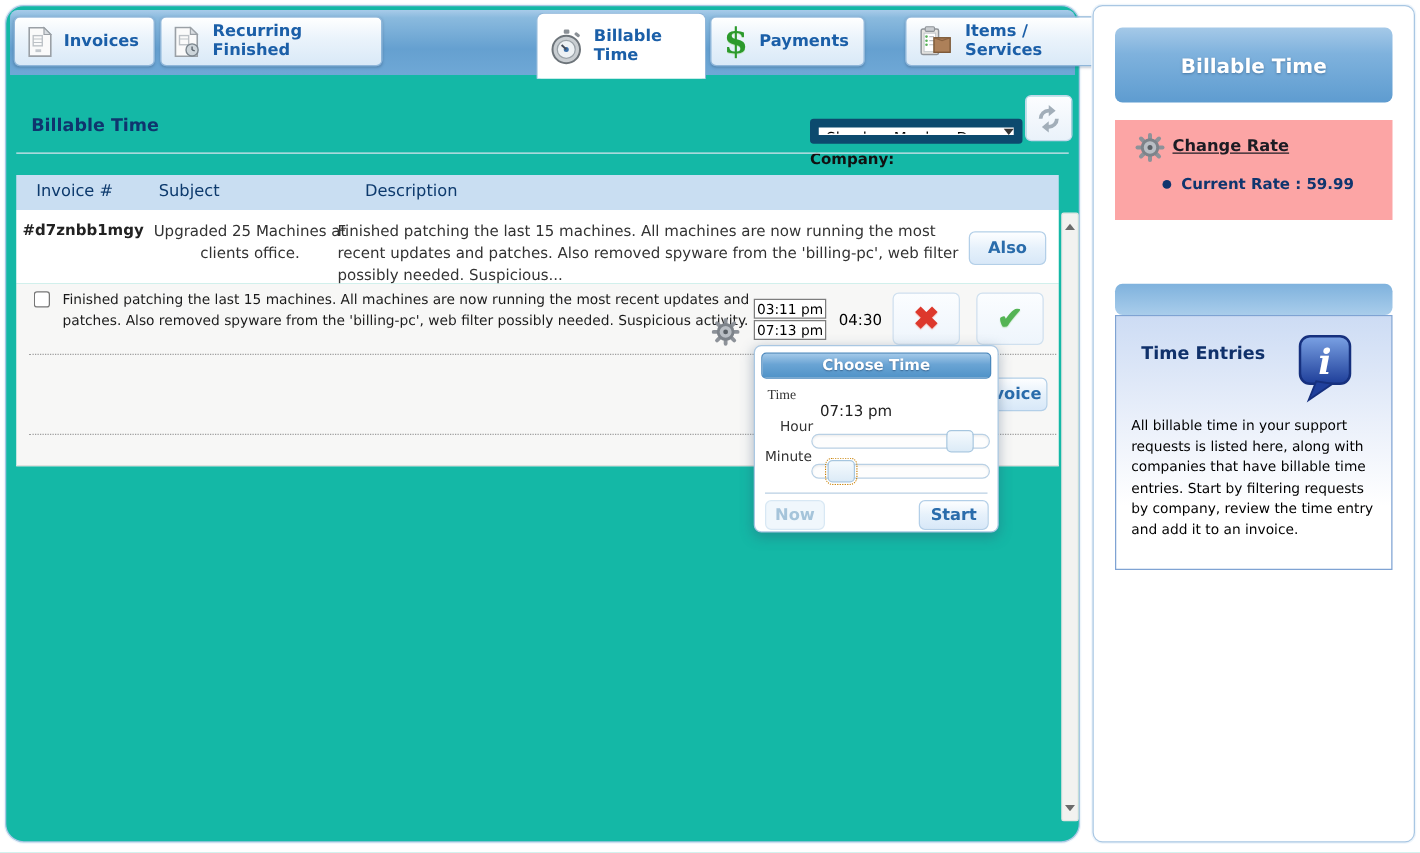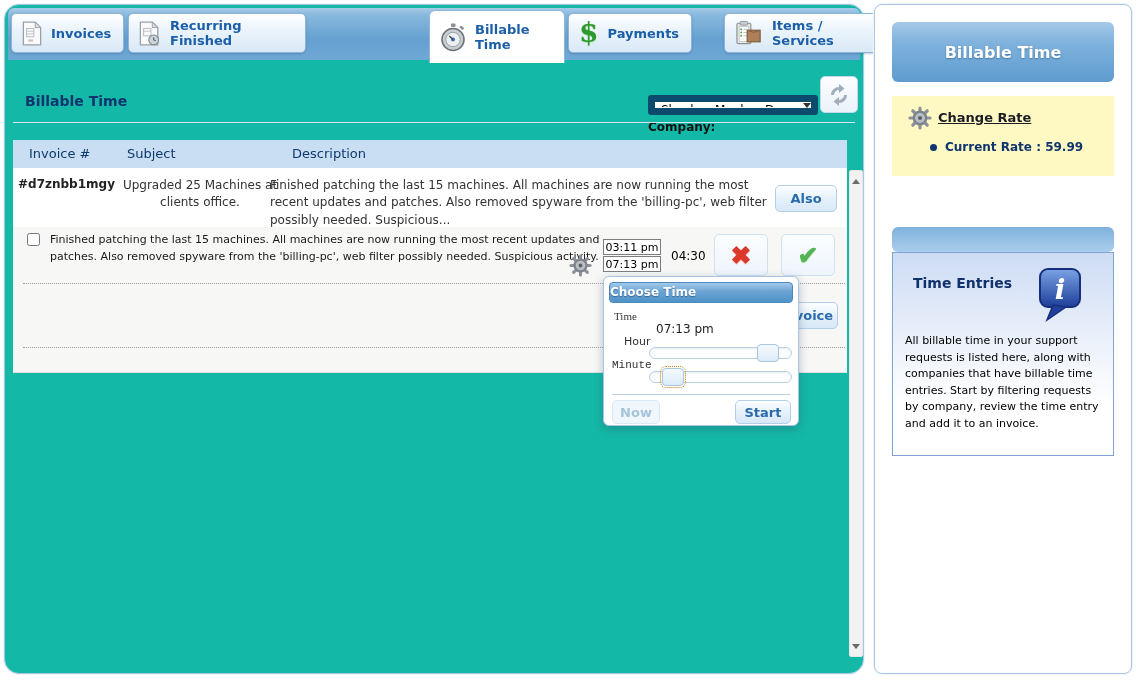--- a/index.html
+++ b/index.html
@@ -78,27 +78,27 @@
   .x-glyph { color:#dd382c; font-size:25px; font-weight:bold; text-shadow:0 1px 1px #f0b1ab; line-height:1; }
   .check-glyph { color:#54b454; font-size:25px; font-weight:bold; text-shadow:0 1px 1px #bfe4bf; line-height:1; }
   .add-invoice-btn { position:absolute; left:709px; top:75px; width:116px; height:27px; z-index:1; }
 
   
   .time-popup { position:absolute; left:598px; top:271px; width:196px; height:150px; z-index:10;
     background:#fff; border:1px solid #a9c7e2; border-radius:6px; box-shadow:0 3px 10px rgba(50,75,105,.35); }
   .time-popup-header { position:absolute; left:5px; right:5px; top:5px; height:21px;
     border:1px solid #4a88bd; border-radius:4px;
     background:linear-gradient(180deg,#a3c9e9 0%,#6aa4d4 45%,#5093c8 100%);
-    color:#fff; font-weight:bold; font-size:12px; line-height:19px;
+    color:#fff; font-weight:bold; font-size:12px; text-align:center; line-height:19px;
     text-shadow:0 1px 1px rgba(20,50,90,.5); cursor:move; }
   .tp-label { position:absolute; font-size:11px; color:#333; }
   .tp-time-label { left:10px; top:33px;font-family:Liberation Serif, serif; }
   .tp-time-value { position:absolute; left:52px; top:45px; font-size:12px; color:#222; }
   .tp-hour-label { left:20px; top:58px; }
-  .tp-minute-label { left:8px; top:82px;font-family:Liberation Mono, monospace; }
+  .tp-minute-label { left:8px; top:82px; }
   .slider { position:absolute; left:45px; width:143px; height:12px; background:#fdfdfd;
     border:1px solid #b9d0e4; border-radius:8px; box-shadow:inset 0 1px 2px rgba(0,0,0,.07); cursor:pointer; }
   .slider-hour { top:70px; } .slider-minute { top:94px; }
   .slider-handle { position:absolute; top:-4px; width:22px; height:18px; margin-left:-11px;
     background:linear-gradient(#f5fafd,#dcebf7); border:1px solid #a6c6df; border-radius:4px; cursor:grab; }
   .handle-focus { outline:1px dotted #c77f00; outline-offset:1px; }
   .tp-divider { position:absolute; left:8px; right:8px; top:117px; border-top:1px solid #b9cfe4; }
   .now-btn { position:absolute; left:8px; top:123px; width:48px; height:24px;
     background:#f0f7fc; border:1px solid #d8e8f4; border-radius:5px;
     color:#a5c4da; font-weight:bold; font-size:13px; font-family:inherit; }
@@ -111,21 +111,21 @@
     align-items:center; justify-content:center; cursor:pointer; }
   .scroll-up { top:3px; } .scroll-down { bottom:3px; }
   .tri-up { width:0; height:0; border-left:4px solid transparent; border-right:4px solid transparent; border-bottom:5px solid #6b6b6b; }
   .tri-down { width:0; height:0; border-left:4px solid transparent; border-right:4px solid transparent; border-top:5px solid #6b6b6b; }
 
   
   .side-header { position:absolute; left:17px; top:17px; width:222px; height:60px; border-radius:6px;
     background:linear-gradient(180deg,#a5c9e8 0%,#7fb2dd 35%,#5e9cd0 100%);
     display:flex; align-items:center; justify-content:center;
     color:#fff; font-size:16px; font-weight:bold; text-shadow:0 1px 2px rgba(25,60,100,.45); }
-  .rate-box { position:absolute; left:17px; top:91px; width:222px; height:80px; background:#fef9c3;padding-left:10px; }
+  .rate-box { position:absolute; left:17px; top:91px; width:222px; height:80px; background:#fca5a5;padding-left:10px; }
   .rate-gear { position:absolute; left:16px; top:10px; }
   .change-rate-link { position:absolute; left:46px; top:14px; font-size:13px; font-weight:bold;
     color:#1c1c24; text-decoration:underline; cursor:pointer; }
   .rate-bullet { position:absolute; left:38px; top:48px; width:7px; height:7px; border-radius:50%; background:#0f356e; }
   .rate-text { position:absolute; left:53px; top:44px; font-size:12px; font-weight:bold; color:#0f356e;text-align:center; }
   .side-bar-empty { position:absolute; left:17px; top:222px; width:222px; height:25px; border-radius:6px;
     background:linear-gradient(180deg,#7fb2dd 0%,#a9cdeb 100%); }
   .info-box { position:absolute; left:17px; top:247px; width:222px; height:204px;
     border:1px solid #7fa3d3; background:linear-gradient(180deg,#cddcf4 0%,#e9effa 40%,#ffffff 75%); }
   .info-title { position:absolute; left:20px; top:22px; font-size:14px; font-weight:bold; color:#10316b; }

